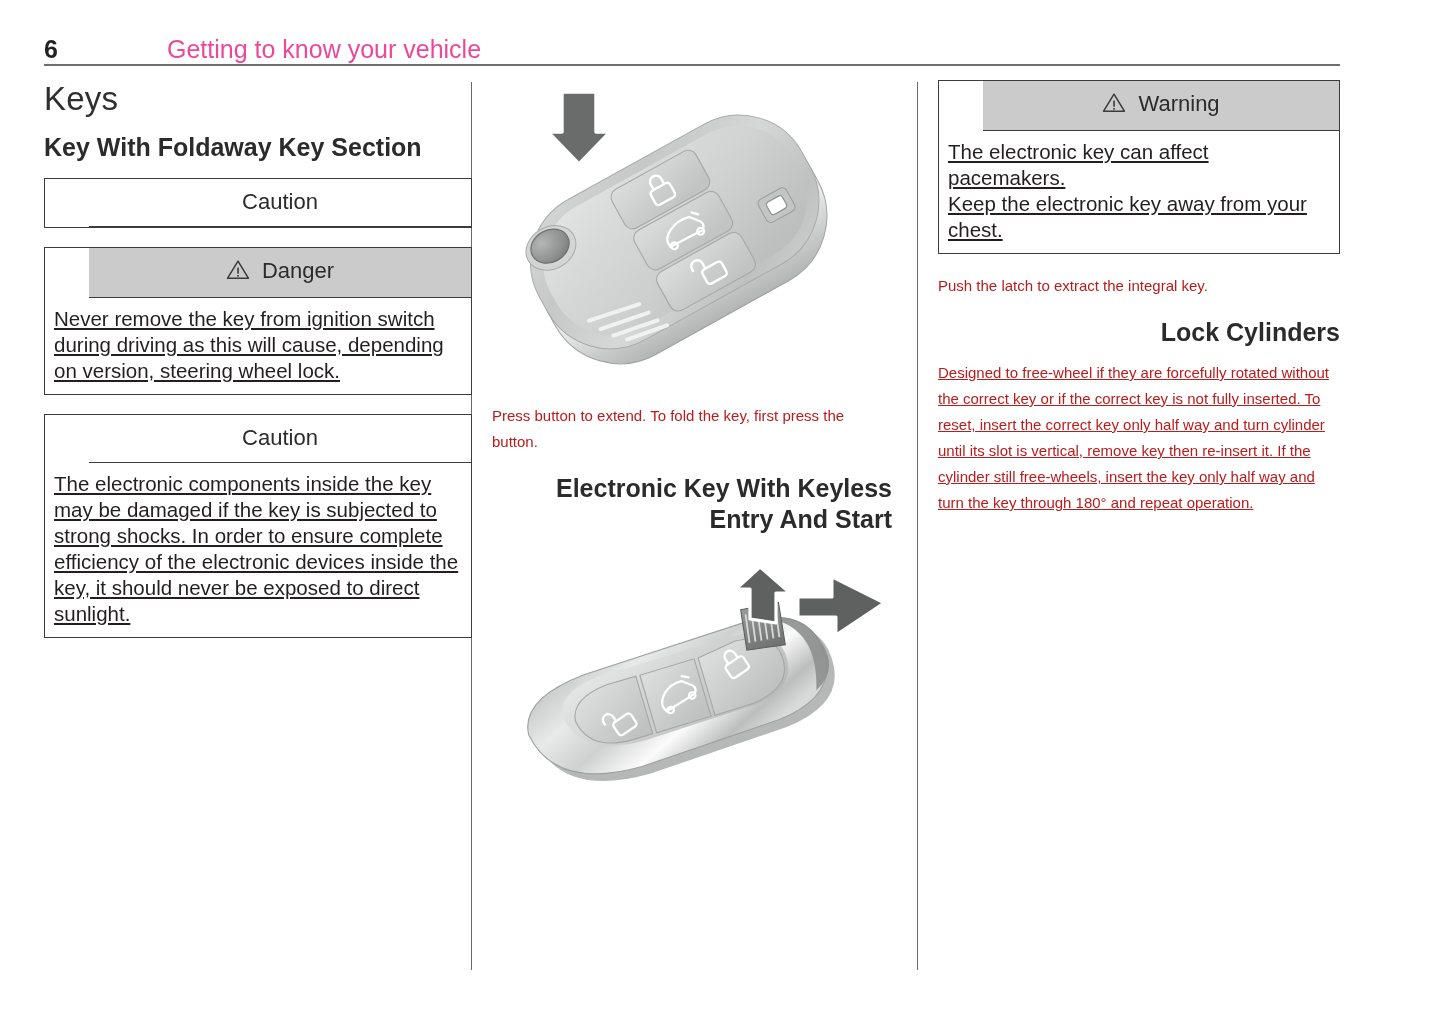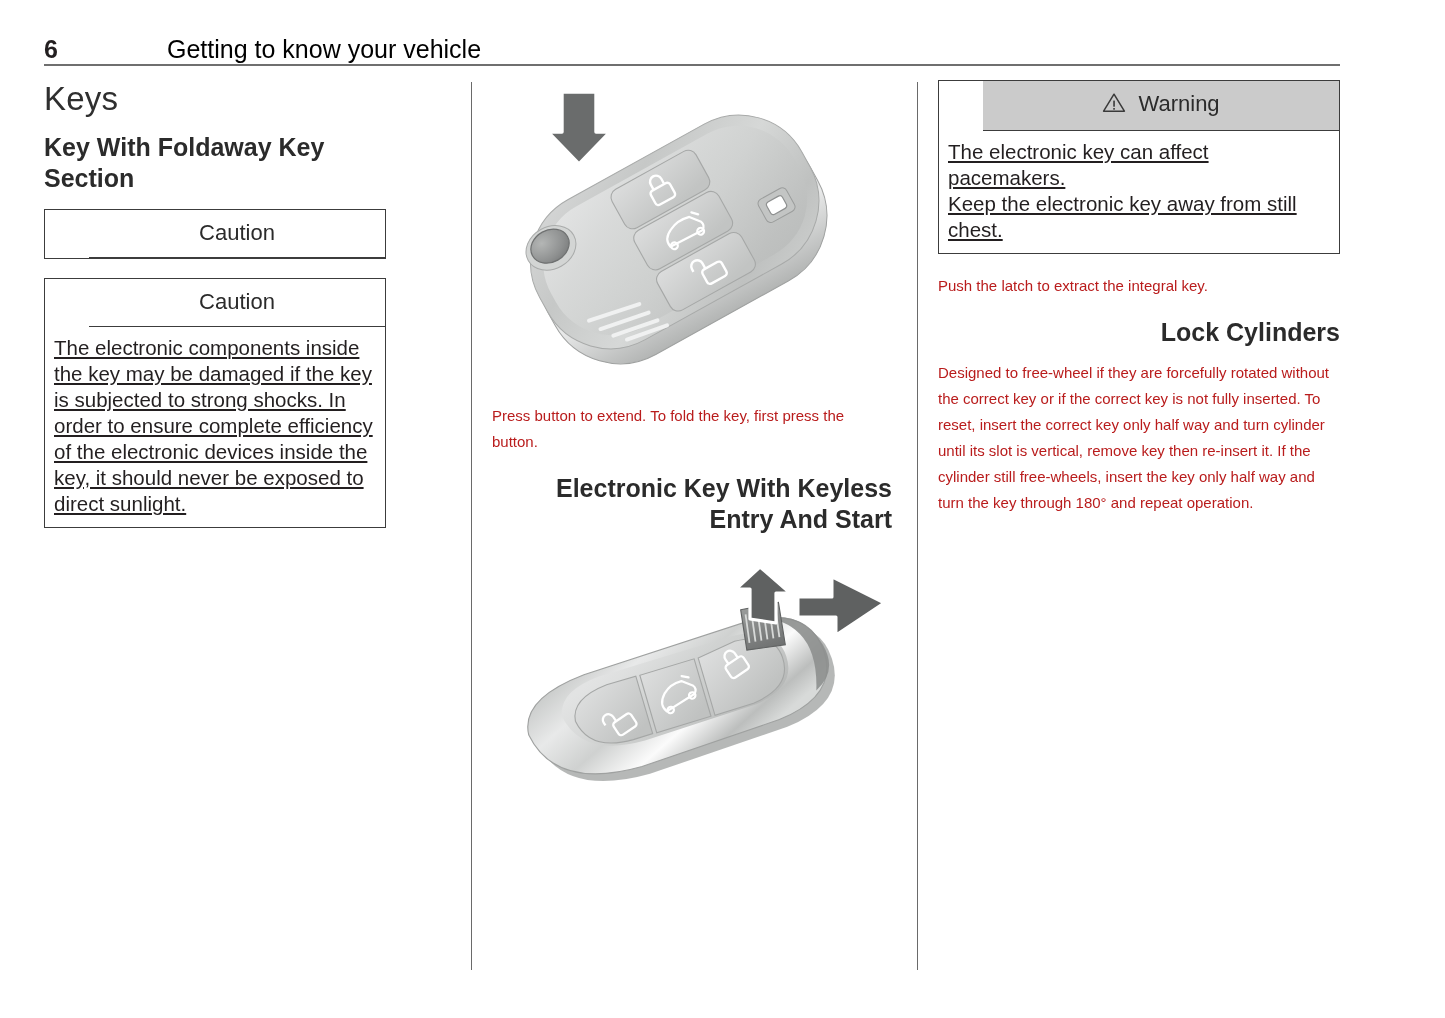--- a/index.html
+++ b/index.html
@@ -39,30 +39,30 @@
     font-weight: bold;
     line-height: 30px;
     color: #231f20;
   }
   .header-title {
     position: absolute;
     left: 123px;
     top: 0;
     font-size: 25px;
     line-height: 30px;
-    color: #000000;
+    color: #ec4899;
   }
 
   
   .col {
     position: absolute;
     top: 80px;
     box-sizing: border-box;
   }
-  .col-left  { left: 44px;  width: 342px; }
+  .col-left  { left: 44px;  width: 428px; }
   .col-mid   { left: 492px; width: 400px; }
   .col-right { left: 938px; width: 402px; }
 
   .col-rule {
     position: absolute;
     top: 82px;
     width: 0;
     height: 888px;
     border-left: 1.5px solid #6a6a6a;
   }
@@ -120,21 +120,21 @@
     text-decoration: underline;
   }
 
   
   p.body-text {
     margin: 0 0 18px 0;
     font-size: 15px;
     line-height: 26px;
     color: #b91c1c;
   }
-  p.body-text.last { margin-bottom: 0; }
+  p.body-text.last { margin-bottom: 0; text-decoration: underline; }
 
   
   .figure {
     margin: 0 0 18px 0;
     line-height: 0;
   }
   .figure svg { display: block; }
 </style>
 </head>
 <body>
@@ -152,20 +152,33 @@
   <div class="col col-left">
 
     <h1 class="chapter-title">Keys</h1>
 
     <h2 class="section-title">Key With Foldaway Key Section</h2>
 
     <div class="note-box">
       <div class="note-head">Caution</div>
     </div>
 
+    <div class="note-box">
+      <div class="note-head shaded">
+        <span class="tri-icon">
+          <svg width="24" height="21" viewBox="0 0 24 21" aria-hidden="true">
+            <path d="M12 2.2 L22.4 19.2 L1.6 19.2 Z" fill="none" stroke="#3a3a3a" stroke-width="1.5" stroke-linejoin="round"></path>
+            <rect x="11.25" y="8.6" width="1.6" height="6.1" fill="#3a3a3a"></rect>
+            <rect x="11.25" y="16" width="1.6" height="1.7" fill="#3a3a3a"></rect>
+          </svg>
+        </span>
+        <span>Danger</span>
+      </div>
+      <div class="note-body">Never remove the key from ignition switch during driving as this will cause, depending on version, steering wheel lock.</div>
+    </div>
 
     <div class="note-box">
       <div class="note-head">Caution</div>
       <div class="note-body">The electronic components inside the key may be damaged if the key is subjected to strong shocks. In order to ensure complete efficiency of the electronic devices inside the key, it should never be exposed to direct sunlight.</div>
     </div>
 
   </div>
 
   <div class="col col-mid">
 
@@ -348,21 +361,21 @@
           <svg width="24" height="21" viewBox="0 0 24 21" aria-hidden="true">
             <path d="M12 2.2 L22.4 19.2 L1.6 19.2 Z" fill="none" stroke="#3a3a3a" stroke-width="1.5" stroke-linejoin="round"></path>
             <rect x="11.25" y="8.6" width="1.6" height="6.1" fill="#3a3a3a"></rect>
             <rect x="11.25" y="16" width="1.6" height="1.7" fill="#3a3a3a"></rect>
           </svg>
         </span>
         <span>Warning</span>
       </div>
       <div class="note-body">
         <div>The electronic key can affect pacemakers.</div>
-        <div>Keep the electronic key away from still chest.</div>
+        <div>Keep the electronic key away from your chest.</div>
       </div>
     </div>
 
     <p class="body-text">Push the latch to extract the integral key.</p>
 
     <h2 class="section-title tight">Lock Cylinders</h2>
 
     <p class="body-text last">Designed to free-wheel if they are forcefully rotated without the correct key or if the correct key is not fully inserted. To reset, insert the correct key only half way and turn cylinder until its slot is vertical, remove key then re-insert it. If the cylinder still free-wheels, insert the key only half way and turn the key through 180° and repeat operation.</p>
 
   </div>

